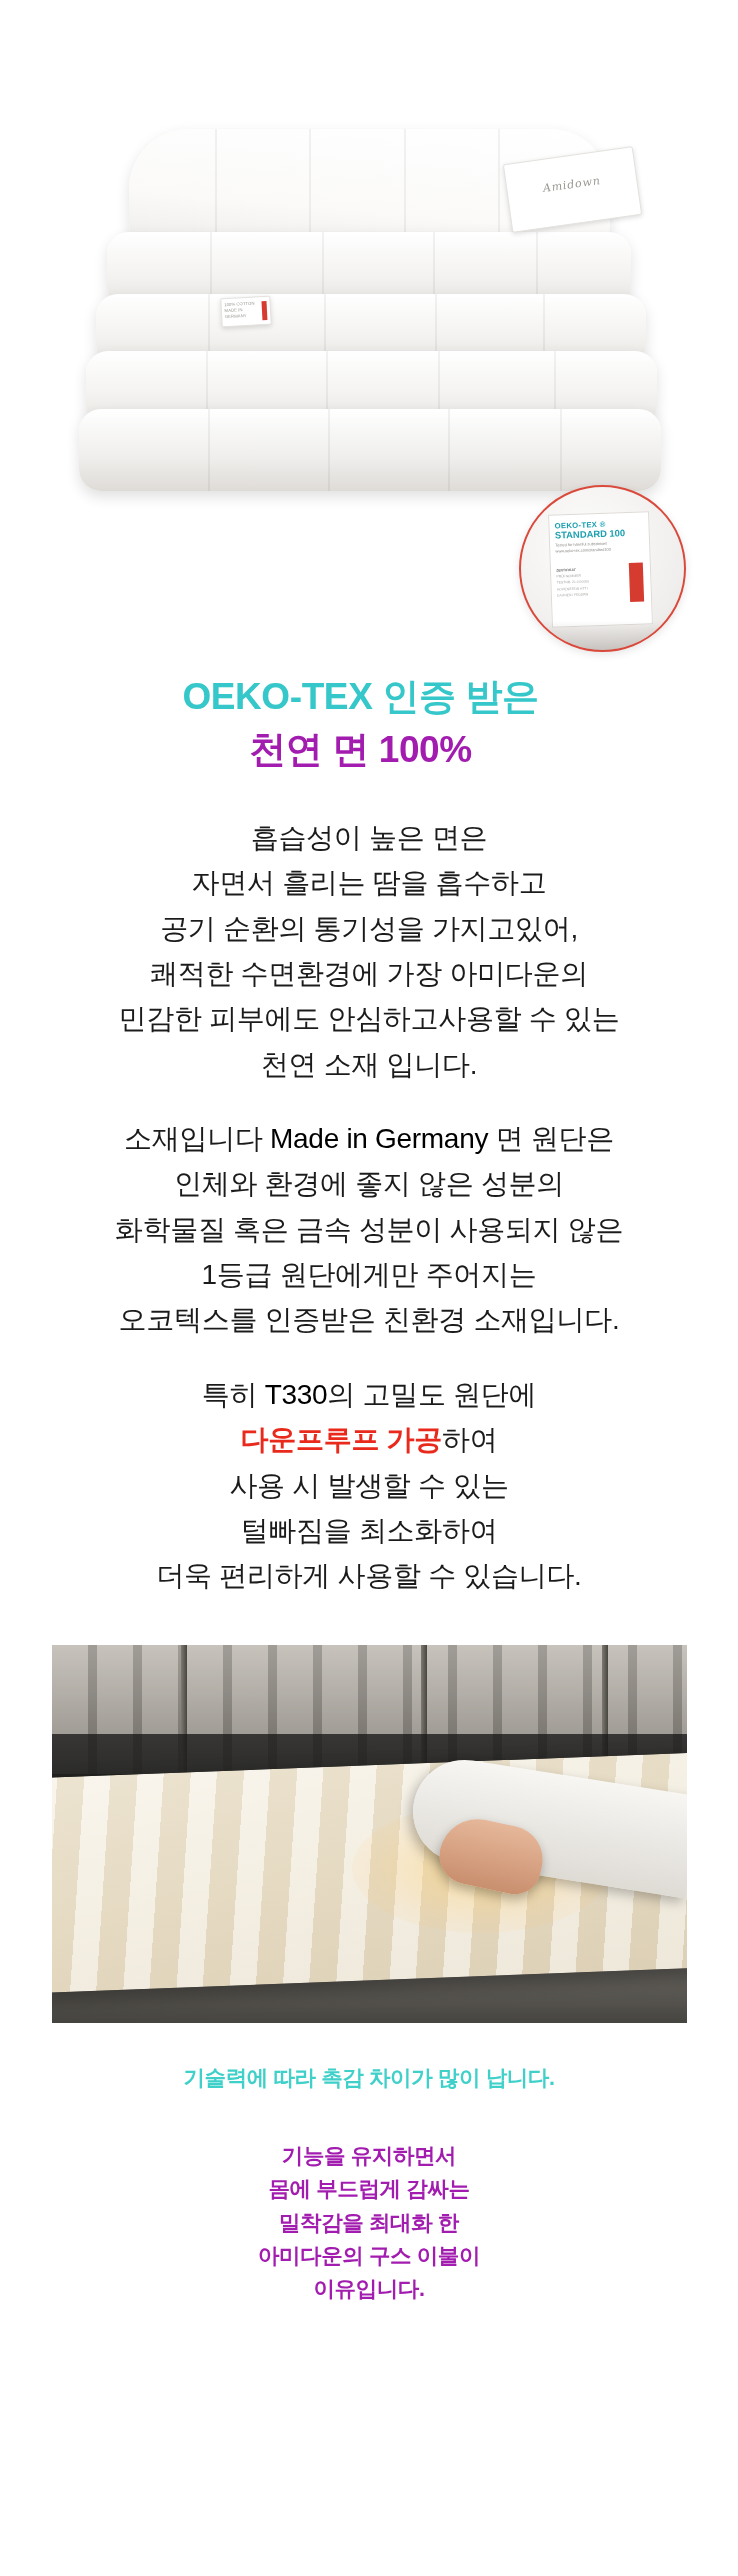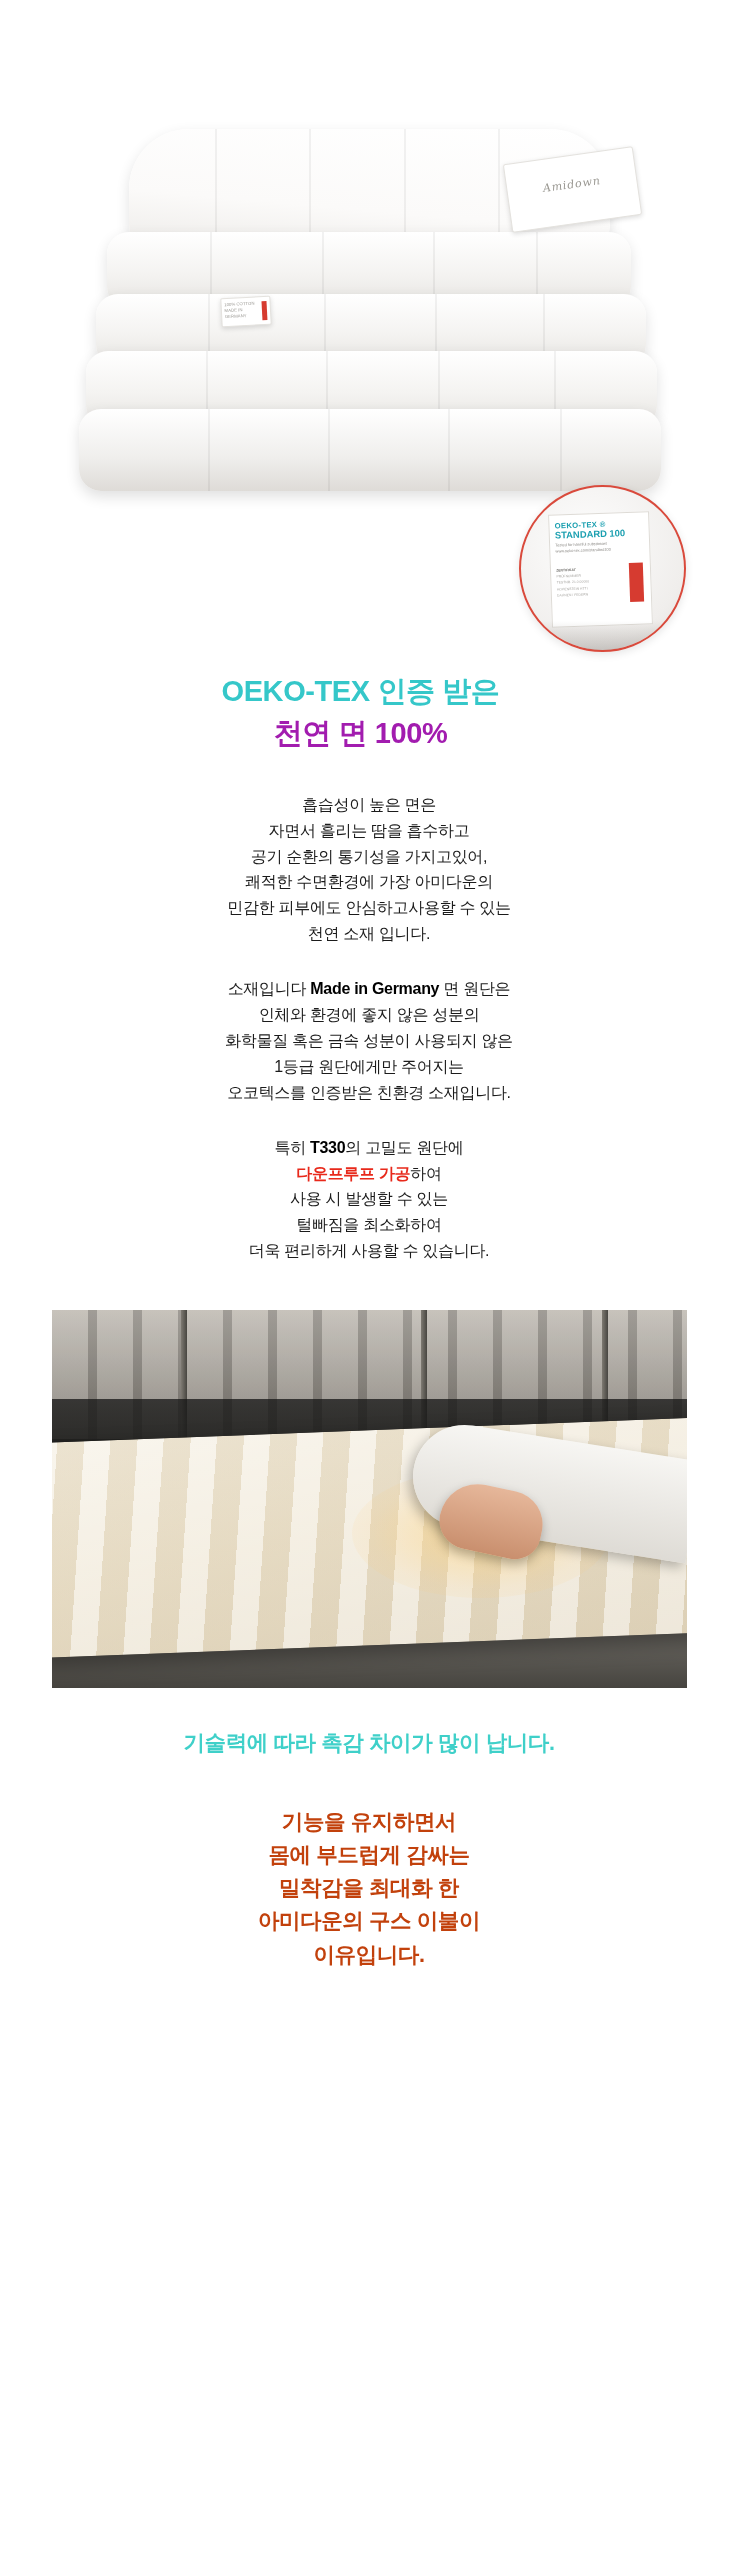--- a/index.html
+++ b/index.html
@@ -153,39 +153,39 @@
     background: linear-gradient(180deg, rgba(180,175,170,0) 0%, rgba(150,145,140,0.45) 100%);
   }
 
   
   .textblock {
     text-align: center;
     padding: 0 34px;
     box-sizing: border-box;
   }
   .headline {
-    font-size: 29px;
+    font-size: 37px;
     font-weight: bold;
     line-height: 1.45;
     letter-spacing: -0.4px;
     padding-left: 17px;
   }
   .headline .teal { color: #35c7c9; }
   .headline .dark { color: #a21caf; }
 
   .body-copy {
-    font-size: 16px;
+    font-size: 28px;
     line-height: 1.62;
     color: #1b1b1b;
     letter-spacing: -0.3px;
   }
   .para { margin: 0 0 29px 0; }
   .para:last-child { margin-bottom: 0; }
   .hl-red { color: #e8291b; font-weight: bold; }
-  .hl-black { color: #000; font-weight: bold; }
+  .hl-black { color: #000; font-weight: normal; }
 
   
   .photo {
     position: relative;
     width: 635px;
     height: 378px;
     margin: 0 auto;
     overflow: hidden;
     background: #2b2b2b;
   }
@@ -255,21 +255,21 @@
 
   
   .teal-copy {
     text-align: center;
     font-size: 21.5px;
     font-weight: bold;
     line-height: 1.55;
     color: #3fd0c9;
     letter-spacing: -0.4px;
   }
-  .teal-copy.green { color: #c2410c; }
+  .teal-copy.green { color: #a21caf; }
 </style>
 </head>
 <body>
 
 <div class="page">
 
   <div class="hero">
     <div class="duvet-stack">
       <div class="layer top">
         <div class="quilt-line" style="left:86px;"></div>

